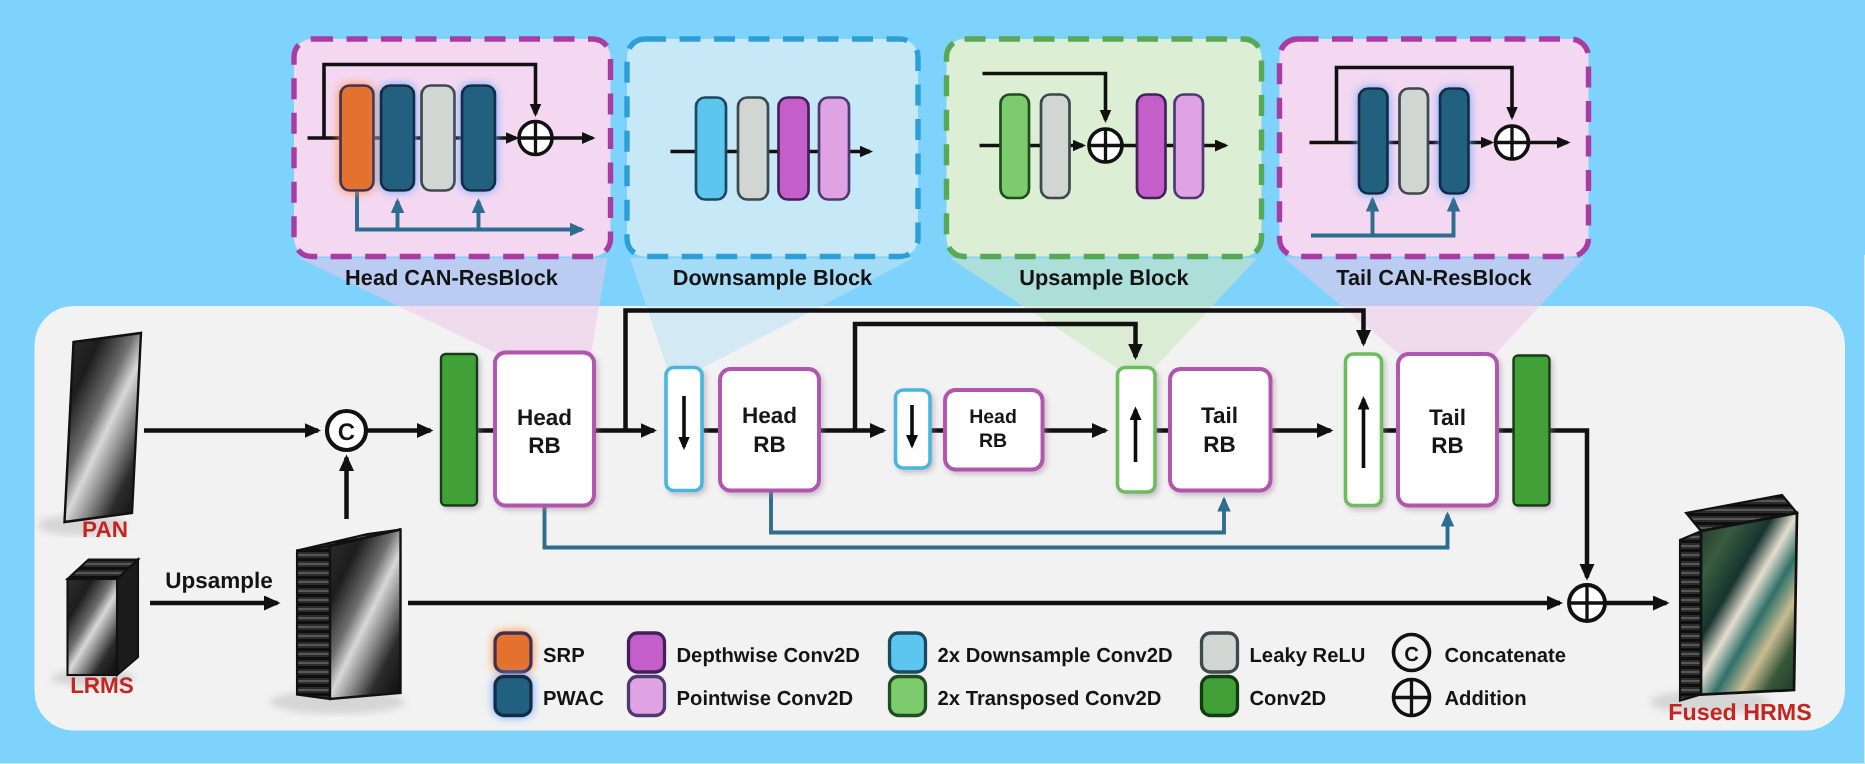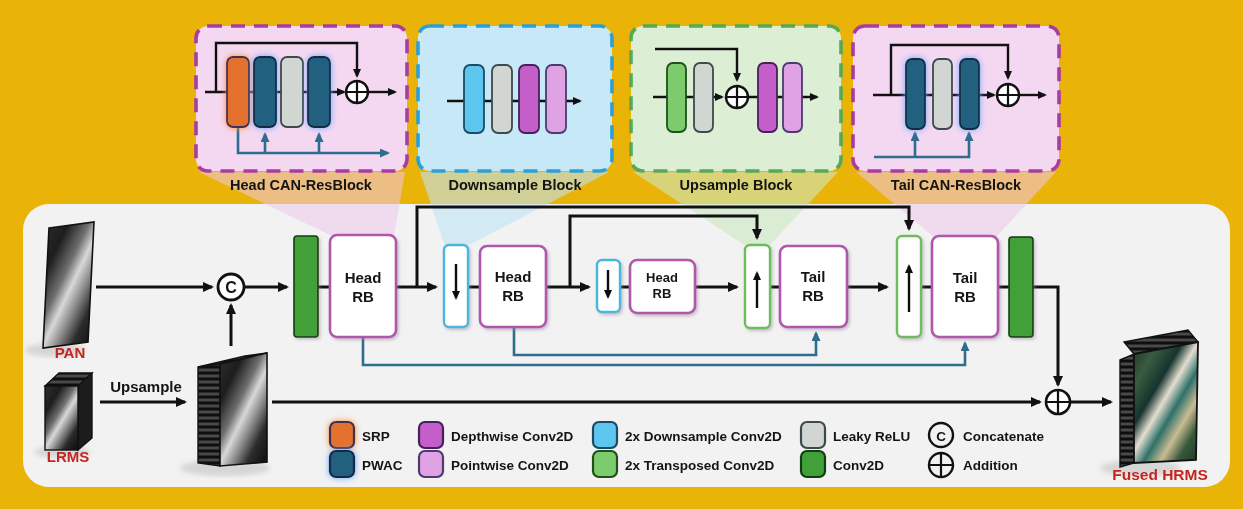--- a/index.html
+++ b/index.html
@@ -1,16 +1,16 @@
 <!DOCTYPE html>
 <html><head>
 <meta charset="utf-8">
 <style>
   html,body{margin:0;padding:0;background:#ffffff;}
-  .stage{width:1243px;height:509px;position:relative;overflow:hidden;background:#eab308;}
+  .stage{width:1243px;height:509px;position:relative;overflow:hidden;background:#7dd3fc;}
   svg{display:block;}
   .txt{font-family:"Liberation Sans",sans-serif;font-weight:700;fill:#141414;}
   .red{fill:#C32621;}
   .ln{stroke:#111111;stroke-width:3;fill:none;}
   .lns{stroke:#111111;stroke-width:2.4;fill:none;}
   .tl{stroke:#2E6D8D;stroke-width:2.6;fill:none;}
   .rb{fill:#ffffff;stroke:#B156AD;stroke-width:2.6;}
   .nbox{fill:#ffffff;stroke-width:2.4;}
   .op{fill:#ffffff;stroke:#111111;stroke-width:2.4;}
   .opx{stroke:#111111;stroke-width:2.2;fill:none;}

